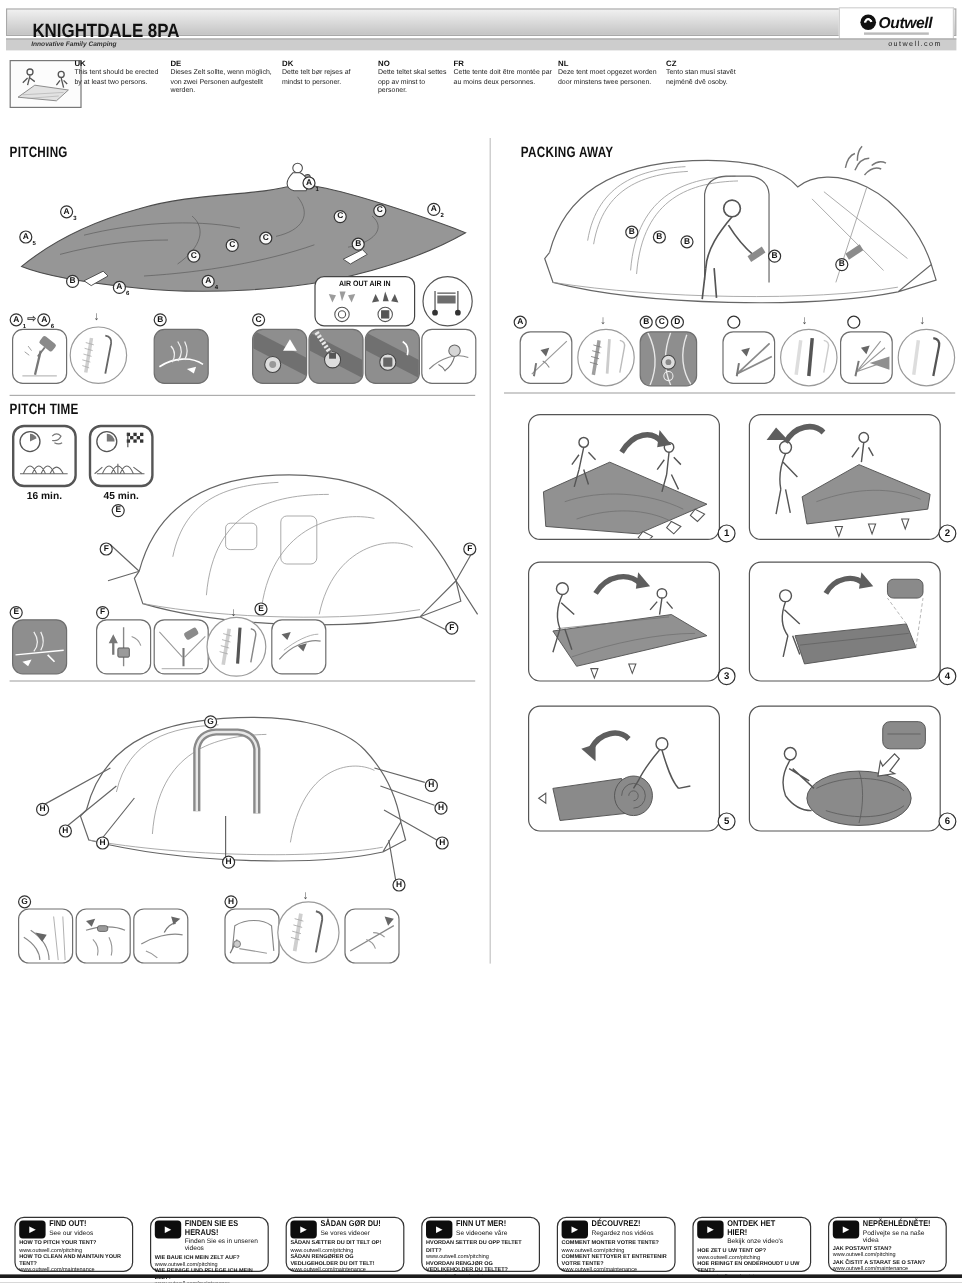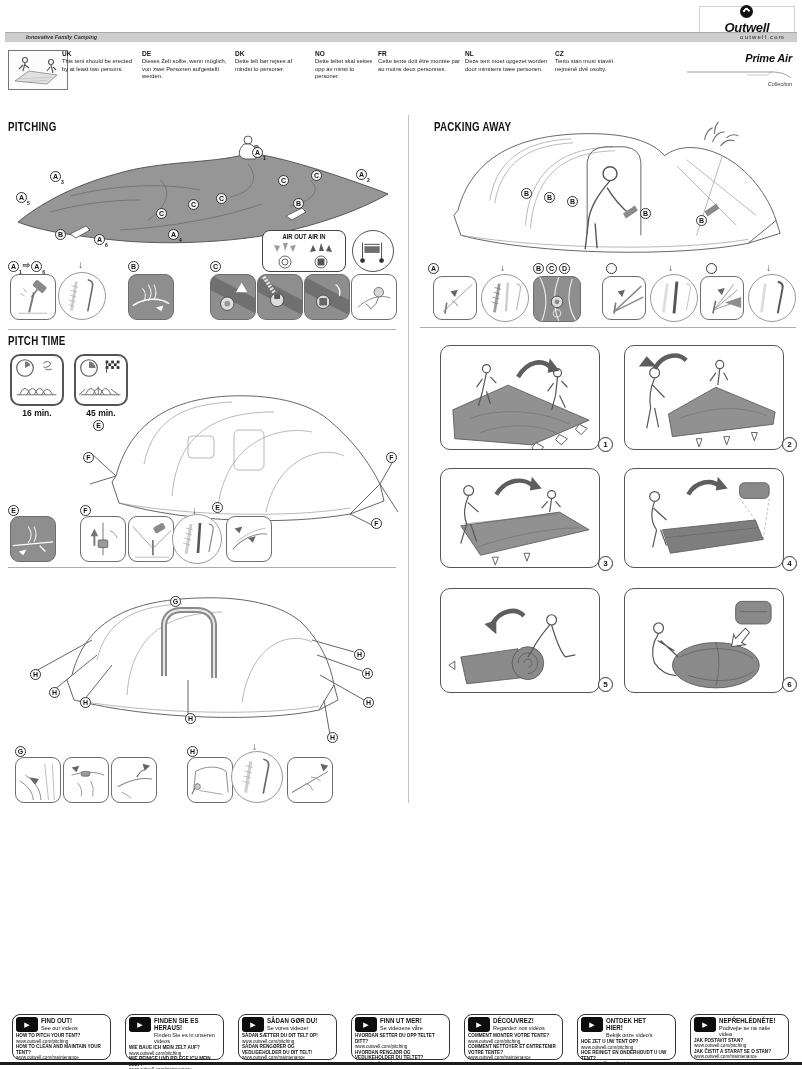--- a/index.html
+++ b/index.html
@@ -6,21 +6,21 @@
   .page{position:relative;width:802px;height:1069px;background:#fff;overflow:hidden;
         font-family:"Liberation Sans",sans-serif;color:#111;}
   .abs{position:absolute;}
   
   .header-bar{position:absolute;left:5px;top:7px;width:792px;height:23px;
               background:linear-gradient(180deg,#f0f0f0,#c4c4c4);border:1px solid #a9a9a9;box-sizing:border-box;}
   .title{position:absolute;left:21px;top:10px;font-size:16px;font-weight:700;
          transform:scaleX(.88);transform-origin:left center;white-space:nowrap;}
   .logo{position:absolute;right:7px;top:6px;width:94px;height:26px;background:#fff;
         border:1px solid #d2d2d2;display:flex;flex-direction:column;align-items:center;justify-content:center;}
-  .logo-row{display:flex;align-items:center;gap:2px;flex-direction:column;}
+  .logo-row{display:flex;align-items:center;gap:2px;}
   .logo-mark{width:13px;height:13px;border-radius:50%;background:#111;position:relative;display:inline-block;}
   .logo-mark:after{content:"";position:absolute;left:3px;top:3px;width:7px;height:7px;border-radius:50%;
         border:2px solid #fff;border-right-color:transparent;border-bottom-color:transparent;transform:rotate(40deg);box-sizing:border-box;}
   .logo-text{font-size:13px;font-weight:700;font-style:italic;letter-spacing:-.3px;}
   .logo-sub{width:54px;height:2px;background:#bbb;margin-top:1px;}
   .subbar{position:absolute;left:5px;top:32px;width:792px;height:9px;background:#cdcdcd;border-top:1px solid #aaa;}
   .tagline{position:absolute;left:21px;top:1px;font-size:5.5px;font-style:italic;font-weight:700;color:#333;}
   .website{position:absolute;right:12px;top:1px;font-size:6px;letter-spacing:1.2px;color:#222;}
   
   .langicon{position:absolute;left:8px;top:50px;width:58px;height:38px;border:1.2px solid #777;background:#fcfcfc;}
@@ -76,20 +76,23 @@
   .vlines .q{font-weight:700;}
   .botbar{position:absolute;left:0;top:1062px;width:802px;height:3px;background:#1c1c1c;}
   .tentline{stroke:#666;fill:none;stroke-width:1;}
   .faint{stroke:#9b9b9b;stroke-width:.7;fill:none;}
 </style>
 </head>
 <body>
 
 <div class="page">
 
+  <div class="header-bar">
+    <div class="title">KNIGHTDALE 8PA</div>
+  </div>
   <div class="logo">
     <div class="logo-row">
       <span class="logo-mark"></span>
       <span class="logo-text">Outwell</span>
     </div>
     <div class="logo-sub"></div>
   </div>
   <div class="subbar">
     <span class="tagline">Innovative Family Camping</span>
     <span class="website">outwell.com</span>
@@ -127,28 +130,20 @@
     <div class="lcode">FR</div>
     <div class="ltext">Cette tente doit être montée par au moins deux personnes.</div>
   </div>
   <div class="lang" style="left:465px;width:85px;">
     <div class="lcode">NL</div>
     <div class="ltext">Deze tent moet opgezet worden door minstens twee personen.</div>
   </div>
   <div class="lang" style="left:555px;width:72px;">
     <div class="lcode">CZ</div>
     <div class="ltext">Tento stan musí stavět nejméně dvě osoby.</div>
-  </div>
-  <div class="primeair">
-    <div class="pa-name">Prime Air</div>
-    <svg width="105" height="8" viewBox="0 0 105 8">
-      <path d="M0,2 L85,2 C95,2 100,5 104,8" stroke="#888" fill="none" stroke-width=".8"></path>
-      <path d="M60,5 L80,5 L86,1" stroke="#aaa" fill="none" stroke-width=".6"></path>
-    </svg>
-    <div class="pa-sub">Collection</div>
   </div>
 
   <div class="vdiv"></div>
 
   <div class="h-sec" style="left:8px;top:120px;">PITCHING</div>
 
   <div class="abs" style="left:10px;top:134px;width:386px;height:128px;">
     <svg viewBox="0 0 386 128" preserveAspectRatio="none">
       <path d="M8,88 C30,70 62,52 106,40 C152,26 202,30 236,20 L243,13 C248,9 251,13 246,20 C280,25 332,43 368,56 L378,60 C352,75 318,87 286,95 C236,108 160,112 104,106 C66,102 30,97 8,88 Z" fill="#969696" stroke="#4c4c4c" stroke-width=".9"></path>
       <g stroke="#5f5f5f" stroke-width=".6" fill="none">

